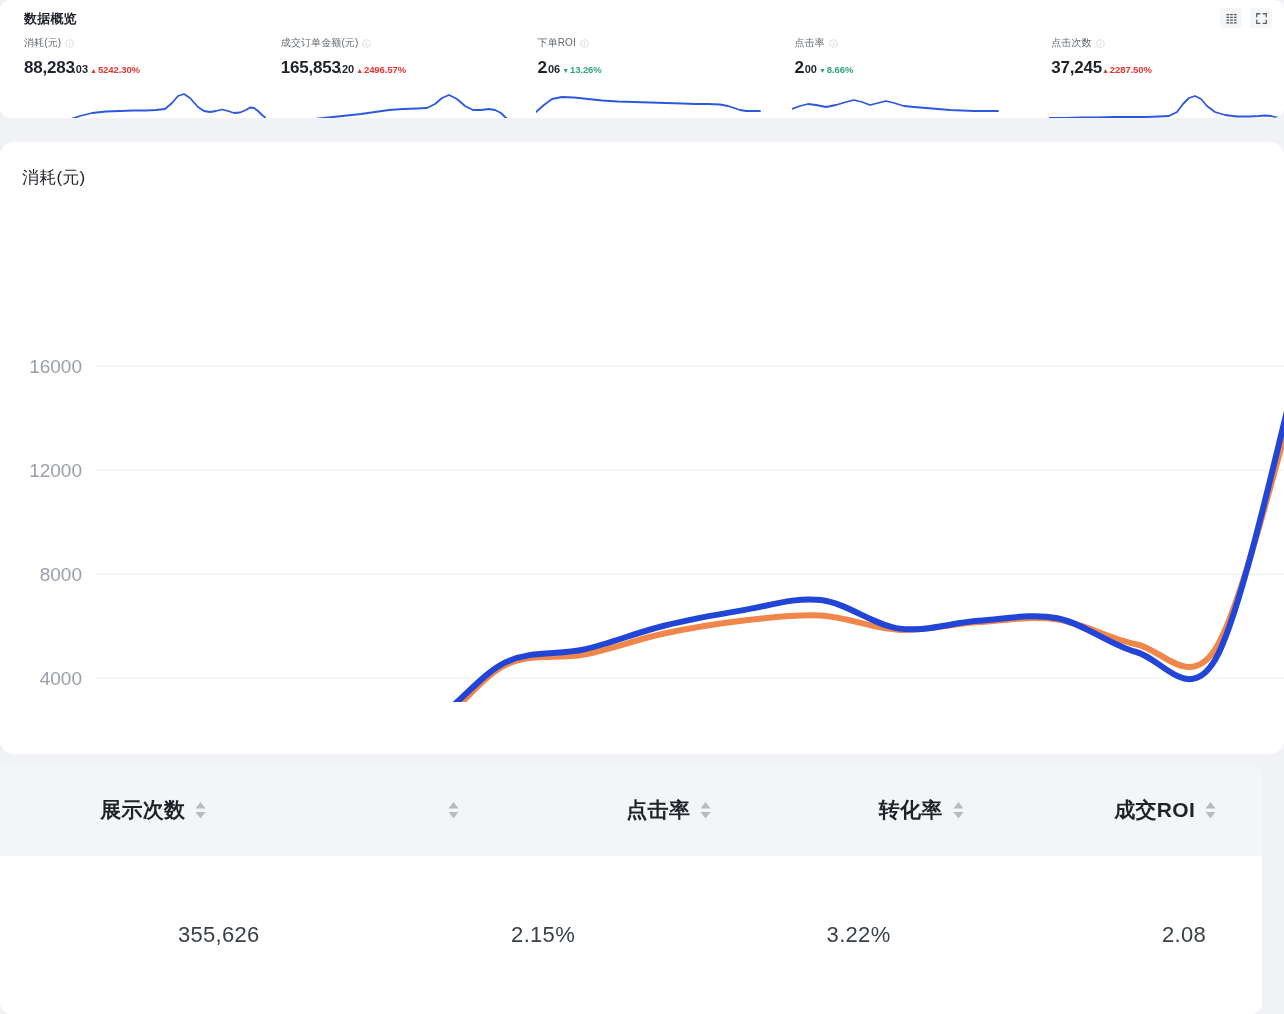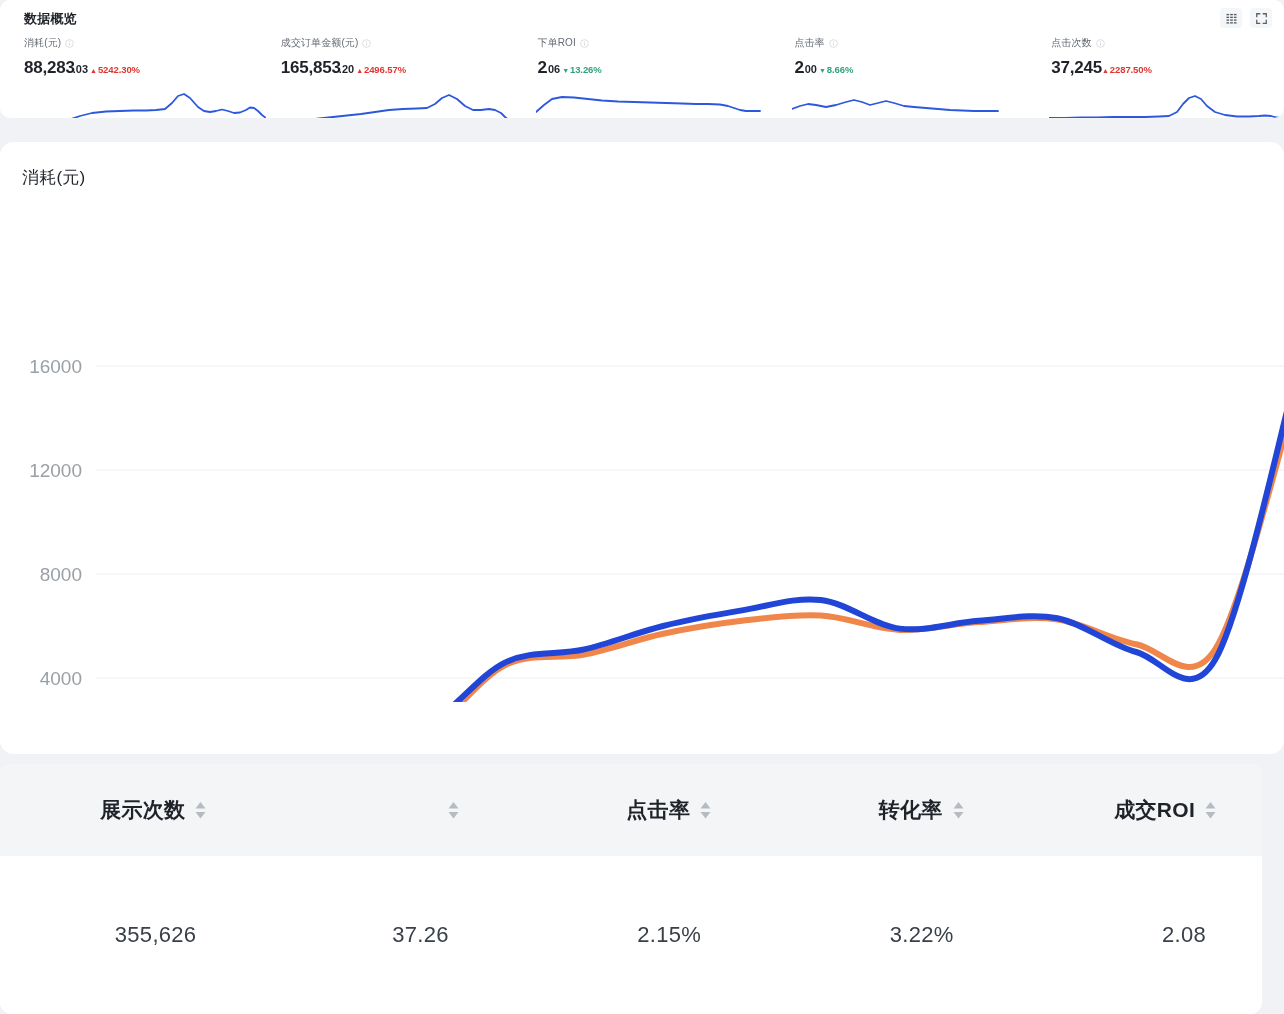--- a/index.html
+++ b/index.html
@@ -409,19 +409,18 @@
           </svg>
         <svg width="11" height="7" viewBox="0 0 11 7">
             <path d="M5.5 6.5 L10.5 0 L0.5 0 Z" fill="#b6bbc2"></path>
           </svg>
       </span>
     </div>
   </div>
   <div class="tbody">
     <div class="trow">
       <div class="td">355,626</div>
-      <div class="td">37.26</div>
       <div class="td">2.15%</div>
       <div class="td">3.22%</div>
       <div class="td">2.08</div>
     </div>
   </div>
 </div>
 
 </body></html>

